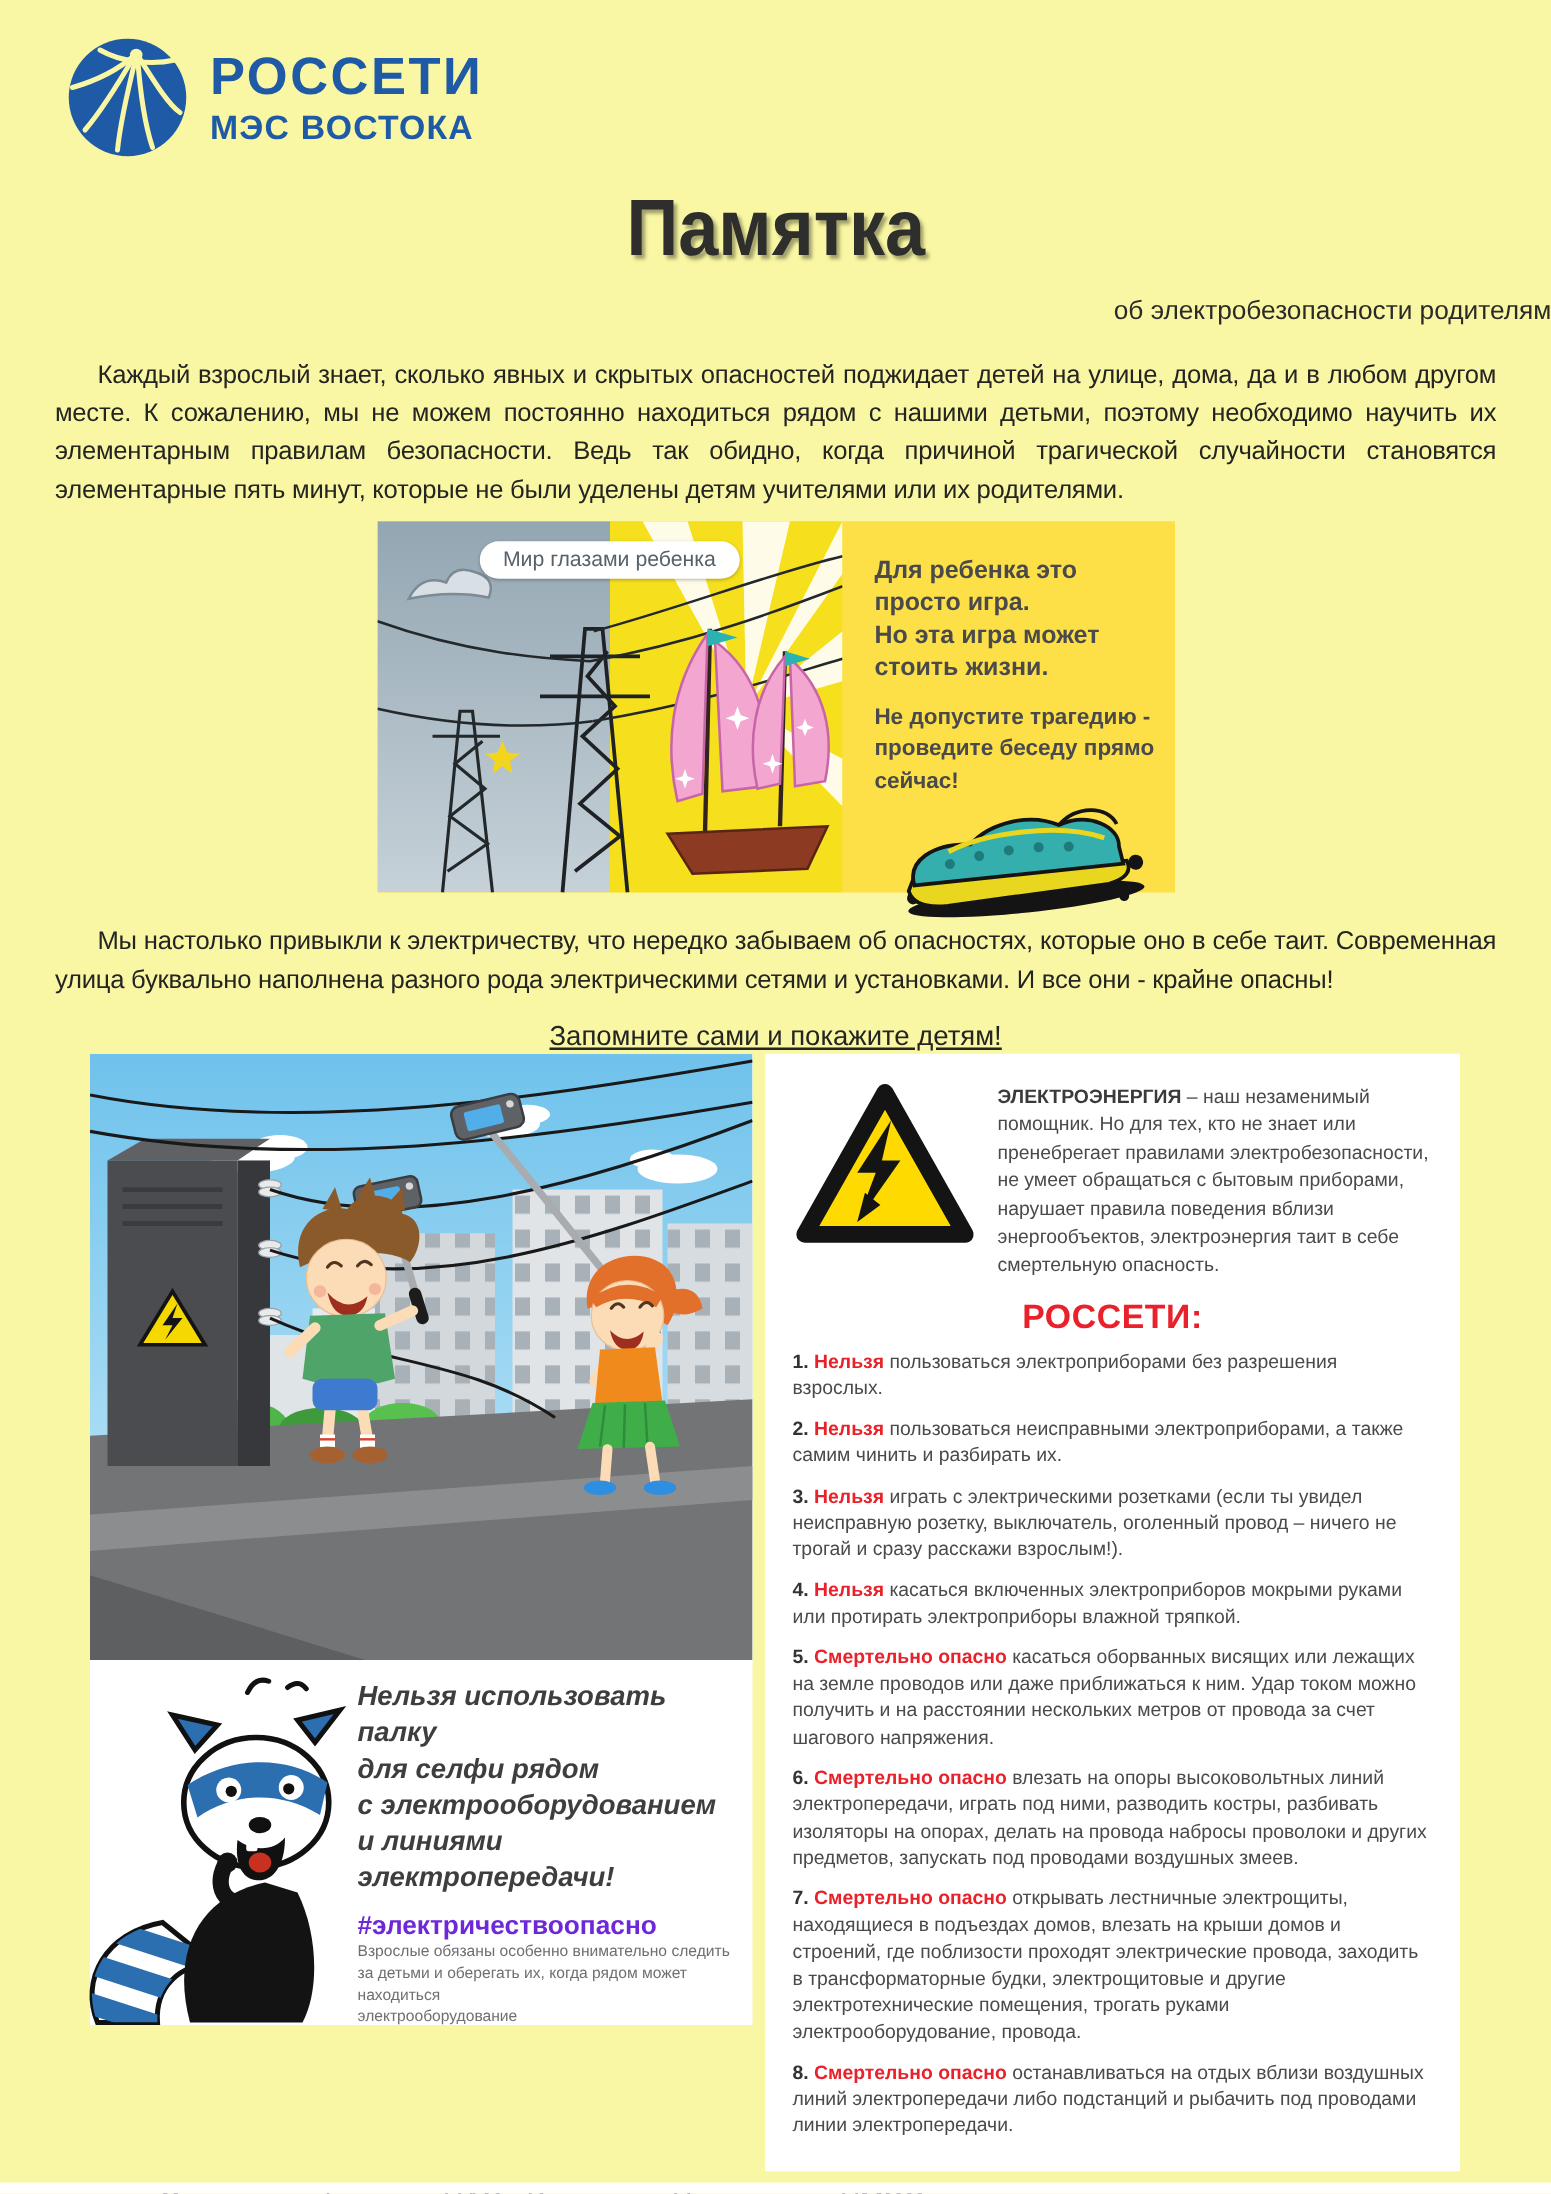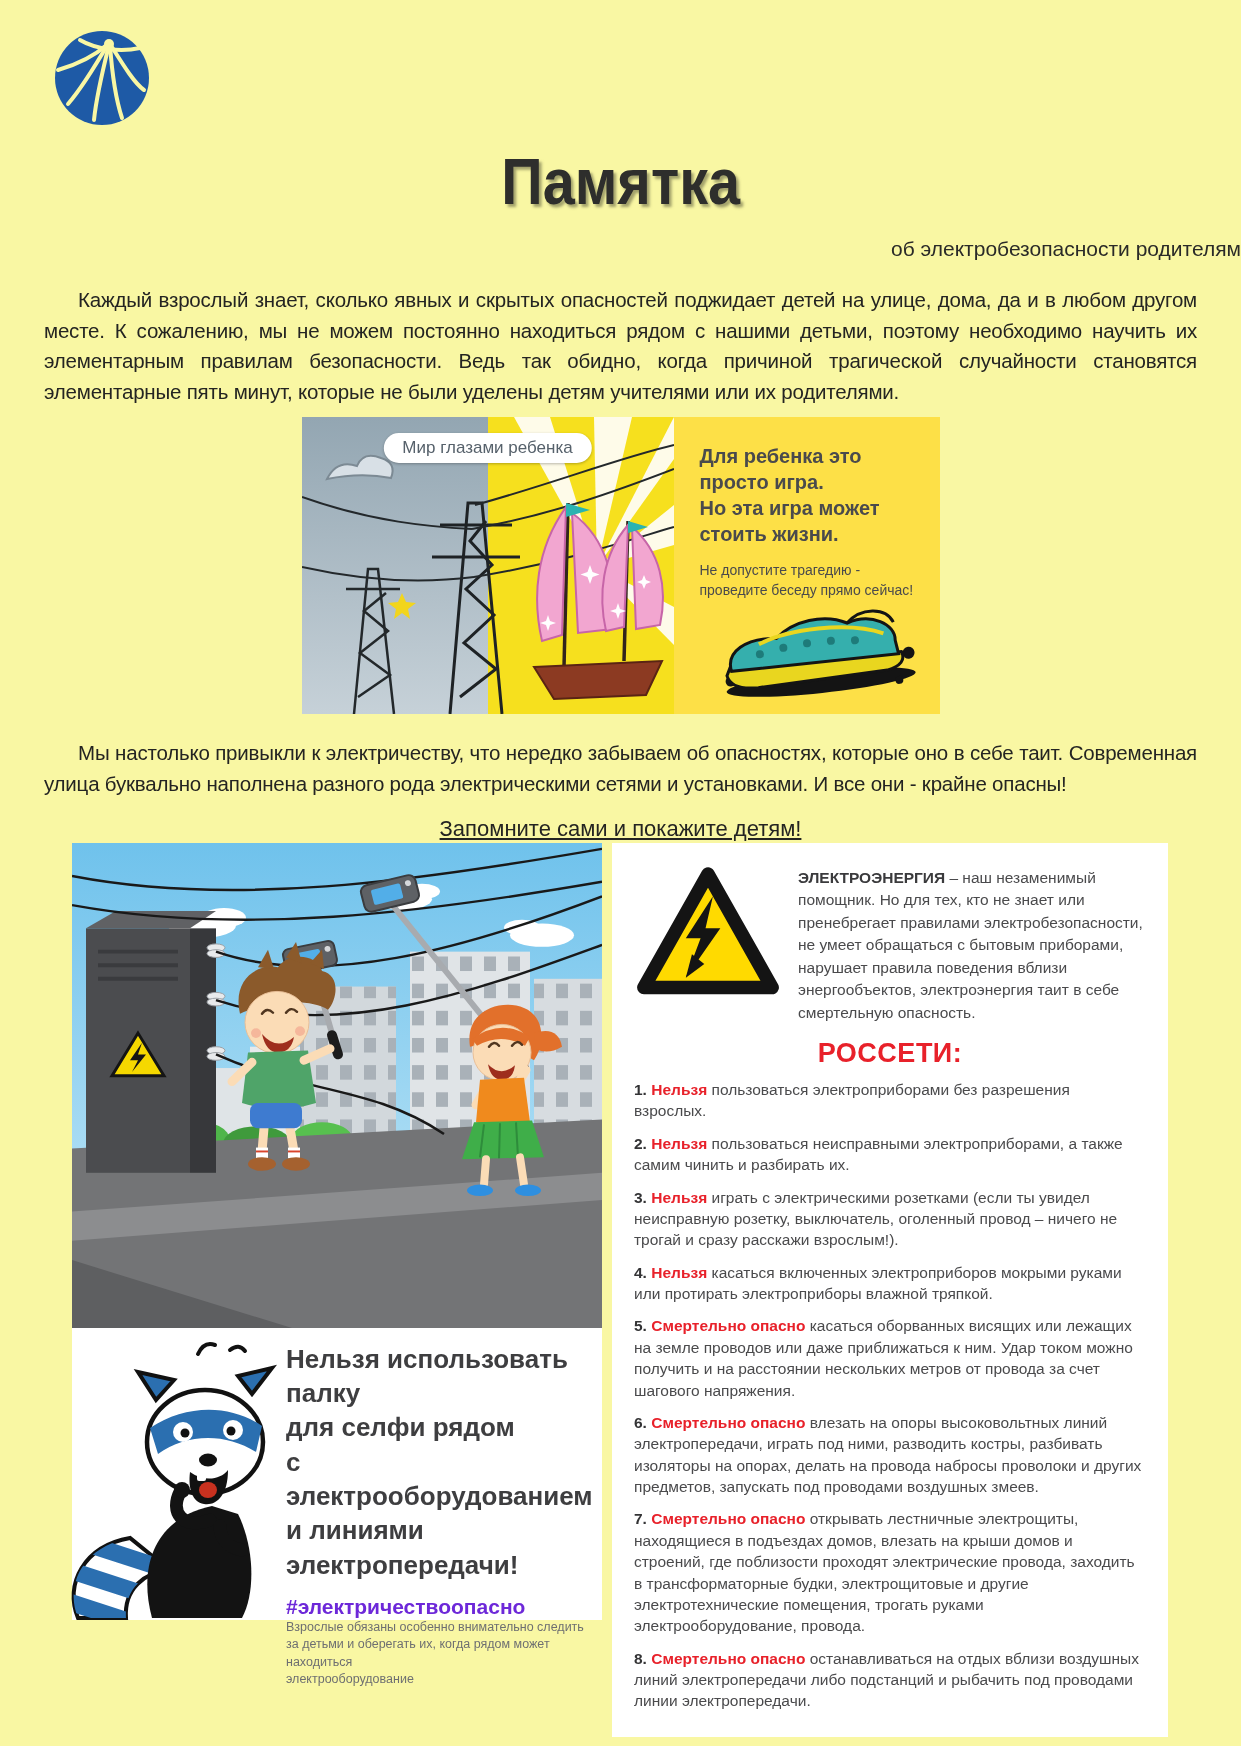--- a/index.html
+++ b/index.html
@@ -20,30 +20,30 @@
   .para.second{margin-top:24px;}
   .remember{text-align:center;font-size:22px;text-decoration:underline;margin-top:16px;line-height:1.25;}
   
   .poster1{width:638px;height:297px;margin:10px auto 0;background:#fde047;display:flex;}
   .p1-left{position:relative;width:372px;height:297px;flex:none;}
   .p1-left svg{display:block;width:372px;height:297px;}
   .badge{position:absolute;top:16px;left:50%;transform:translateX(-50%);background:#fff;border-radius:999px;
          padding:5px 19px;font-size:17px;color:#56616B;white-space:nowrap;box-shadow:0 1px 3px rgba(0,0,0,.28);}
   .p1-right{flex:1;padding:26px 10px 0 26px;}
   .p1-head{font-size:20px;font-weight:bold;color:#4A4A4C;line-height:1.3;white-space:pre-line;}
-  .p1-sub{font-size:14px;font-weight:normal;color:#4A4A4C;line-height:1.4;margin-top:14px;white-space:pre-line;}
+  .p1-sub{font-size:18px;font-weight:bold;color:#4A4A4C;line-height:1.4;margin-top:14px;white-space:pre-line;}
   .shoe{display:block;margin:4px 0 0 0;}
   
   .main-cols{display:flex;gap:10px;margin:0 0 0 72px;width:1096px;align-items:flex-start;}
   .card-left{width:530px;flex:none;background:#fff;}
   .scene{display:block;width:530px;height:485px;}
   .caption{position:relative;height:292px;}
   .raccoon{position:absolute;left:-2px;bottom:0;}
   .cap-text{padding:14px 10px 0 214px;}
-  .cap-warning{font-size:26px;font-weight:bold;color:#3E3E40;line-height:1.32;white-space:pre-line;}
+  .cap-warning{font-size:22px;font-weight:bold;color:#3E3E40;line-height:1.32;white-space:pre-line;font-style:italic;}
   .cap-hashtag{font-size:21px;font-weight:bold;color:#6d28d9;margin-top:13px;}
   .cap-note{font-size:12.5px;color:#6E6F71;line-height:1.4;white-space:pre-line;}
   .card-right{flex:1;background:#fff;padding:20px 22px 14px;}
   .rules-head{display:flex;gap:16px;align-items:flex-start;}
   .warn-tri{flex:none;width:148px;height:138px;}
   .rules-intro{font-size:15.5px;color:#4A4A4C;line-height:1.45;margin:4px 0 0;}
   .rules-intro b{color:#3A3A3C;}
   .rules-title{text-align:center;color:#E8212A;font-size:27px;font-weight:bold;margin:14px 0 10px;letter-spacing:.5px;}
   ol.rules{list-style:none;margin:0;padding:0;}
   ol.rules li{font-size:15.5px;line-height:1.38;color:#4A4A4C;margin-bottom:11px;}
@@ -64,20 +64,24 @@
       <g stroke="#F9F7A3" stroke-width="4" fill="none" stroke-linecap="round">
         <path d="M56,16 C40,30 20,38 6,42"></path>
         <path d="M56,16 C42,40 28,62 16,76"></path>
         <path d="M57,17 C50,45 44,72 42,92"></path>
         <path d="M58,17 C60,45 64,72 70,90"></path>
         <path d="M58,16 C70,35 82,55 92,62"></path>
         <path d="M28,12 C45,22 70,24 88,20"></path>
       </g>
       <circle cx="57" cy="16" r="5" fill="#F9F7A3"></circle>
     </svg>
+    <div class="logo-text">
+      <div class="brand">РОССЕТИ</div>
+      <div class="division">МЭС ВОСТОКА</div>
+    </div>
   </div>
 
   <h1 class="title"><span>Памятка</span></h1>
   <div class="subtitle">об электробезопасности родителям</div>
 
   <p class="para">Каждый взрослый знает, сколько явных и скрытых опасностей поджидает детей на улице, дома, да и в любом другом месте. К сожалению, мы не можем постоянно находиться рядом с нашими детьми, поэтому необходимо научить их элементарным правилам безопасности. Ведь так обидно, когда причиной трагической случайности становятся элементарные пять минут, которые не были уделены детям учителями или их родителями.</p>
 
   <div class="poster1">
     <div class="p1-left">
       <svg viewBox="0 0 372 297" preserveAspectRatio="none">

